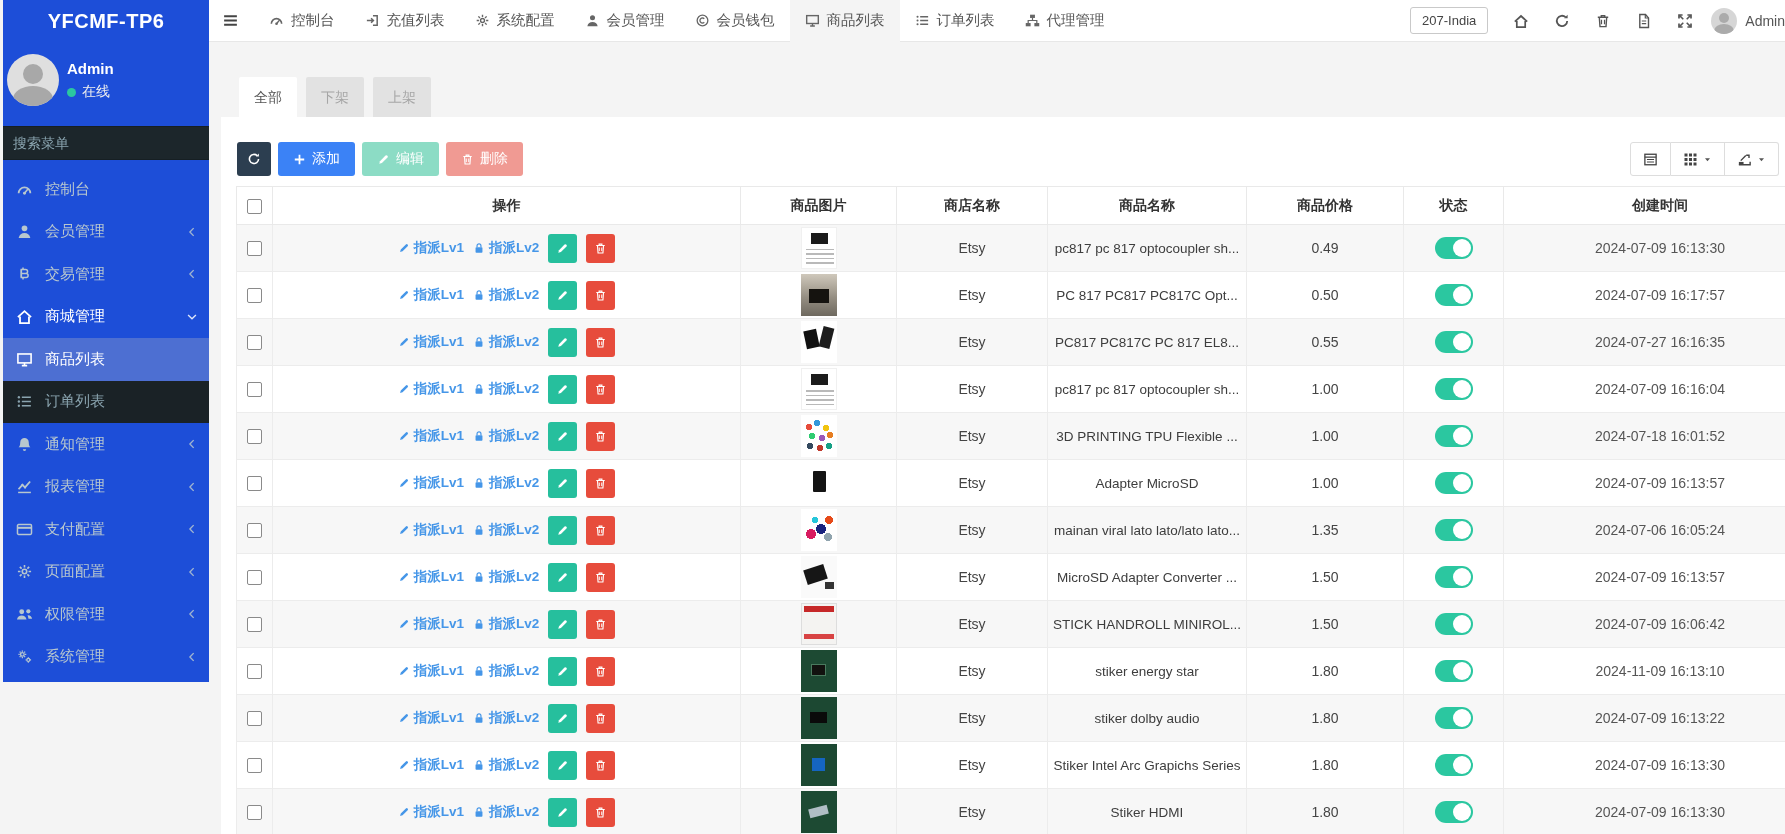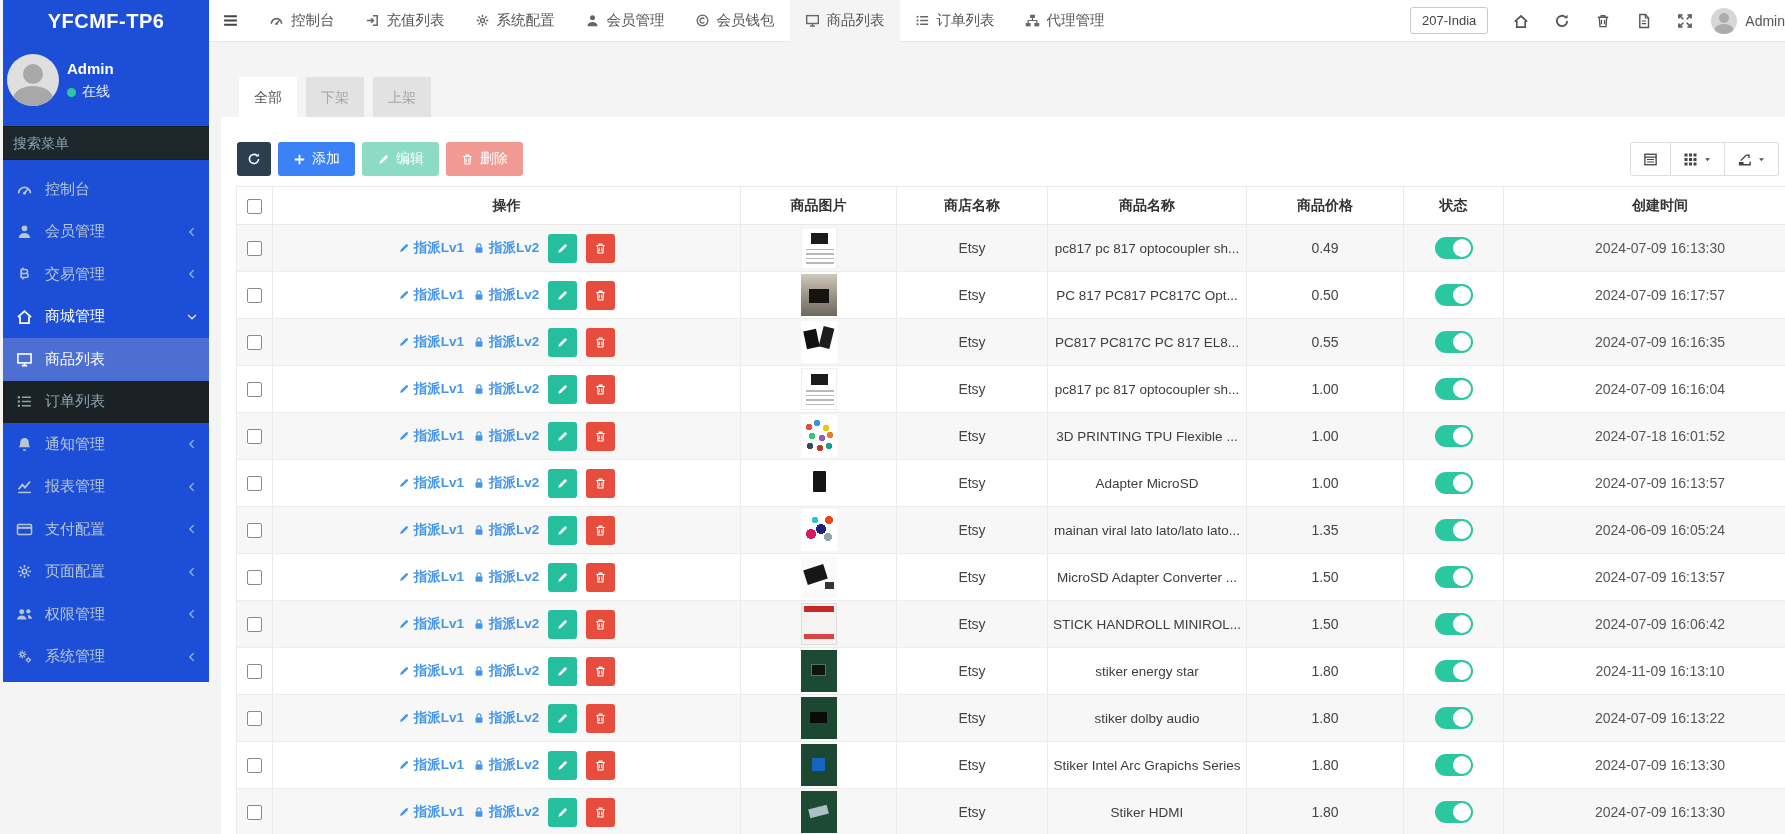--- a/index.html
+++ b/index.html
@@ -709,21 +709,21 @@
           </td>
           <td>
             <div class="thumb t-optocoupler-pair"></div>
           </td>
           <td><span>Etsy</span></td>
           <td class="name-cell"><span>PC817 PC817C PC 817 EL8...</span></td>
           <td><span>0.55</span></td>
           <td>
             <div class="toggle"></div>
           </td>
-          <td class="date-cell"><span>2024-07-09 16:16:35</span></td>
+          <td class="date-cell"><span>2024-07-27 16:16:35</span></td>
         </tr>
         <tr>
           <td><span class="cb"></span></td>
           <td>
             <div class="opcell">
               <span class="op-link">
                 <span class="ic">
                   <svg viewBox="0 0 16 16">
                     <path d="M2.8 13.2l.9-3.2 6.8-6.8a1.7 1.7 0 0 1 2.4 2.4L6.1 12.4z" fill="currentColor"></path>
                   </svg>
@@ -909,21 +909,21 @@
           </td>
           <td>
             <div class="thumb t-lato-balls"></div>
           </td>
           <td><span>Etsy</span></td>
           <td class="name-cell"><span>mainan viral lato lato/lato lato...</span></td>
           <td><span>1.35</span></td>
           <td>
             <div class="toggle"></div>
           </td>
-          <td class="date-cell"><span>2024-06-09 16:05:24</span></td>
+          <td class="date-cell"><span>2024-07-06 16:05:24</span></td>
         </tr>
         <tr>
           <td><span class="cb"></span></td>
           <td>
             <div class="opcell">
               <span class="op-link">
                 <span class="ic">
                   <svg viewBox="0 0 16 16">
                     <path d="M2.8 13.2l.9-3.2 6.8-6.8a1.7 1.7 0 0 1 2.4 2.4L6.1 12.4z" fill="currentColor"></path>
                   </svg>

